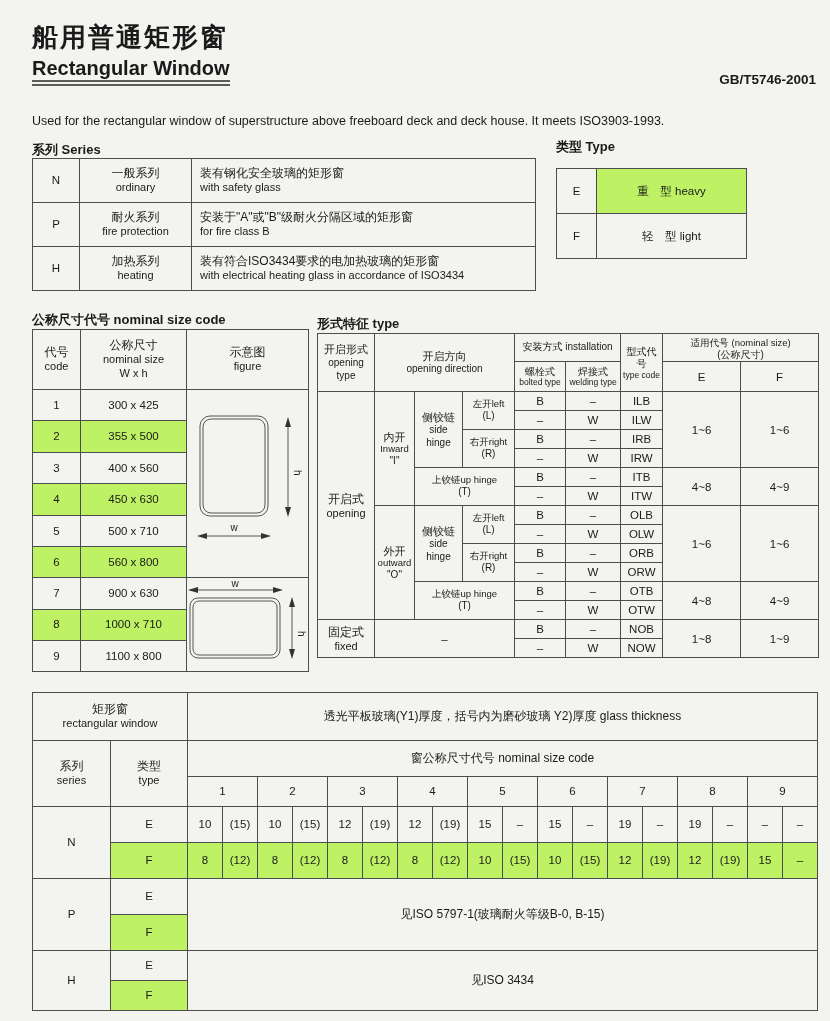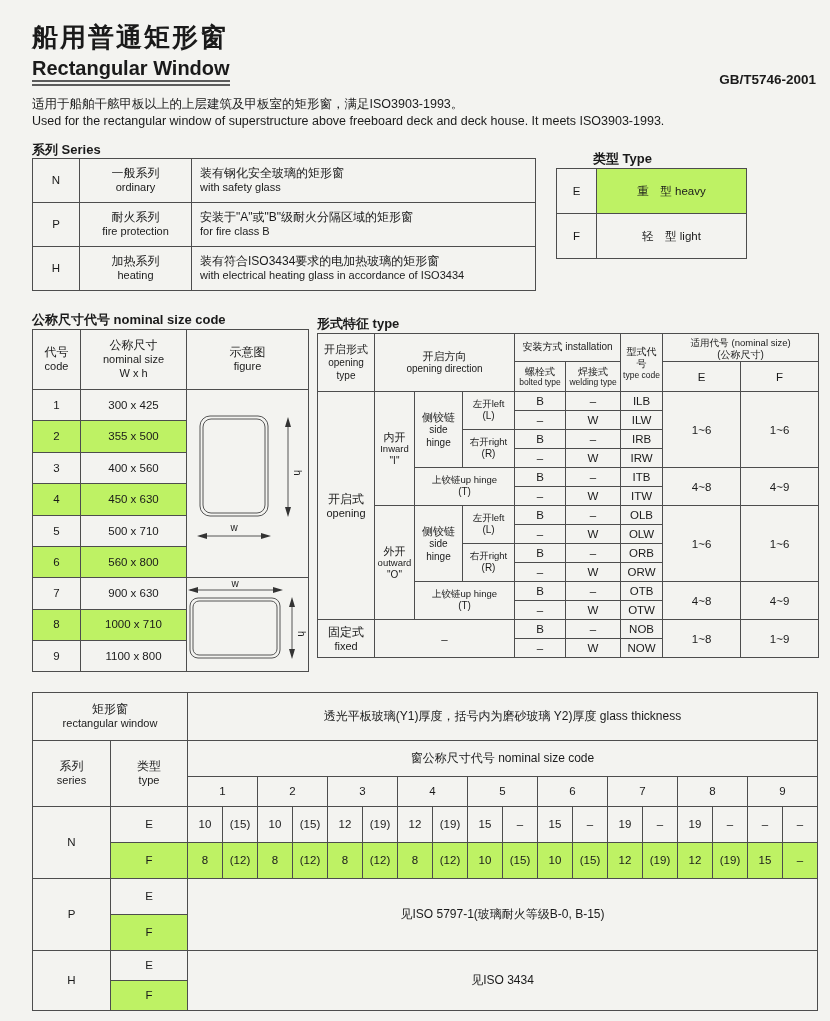--- a/index.html
+++ b/index.html
@@ -35,21 +35,20 @@
 
 <div class="page">
 
   <div class="abs" style="left:32px; top:20px;">
     <div class="title-cn">船用普通矩形窗</div>
     <div class="title-en">Rectangular Window</div>
     <div class="dbl-line"></div>
   </div>
   <div class="abs gbcode" style="right:14px; top:72px;text-align:right;">GB/T5746-2001</div>
 
-  <div class="abs intro" style="left:32px; top:96px;">适用于船舶干舷甲板以上的上层建筑及甲板室的矩形窗，满足ISO3903-1993。</div>
   <div class="abs intro" style="left:32px; top:114px;">Used for the rectangular window of superstructure above freeboard deck and deck house. It meets ISO3903-1993.</div>
 
   <div class="abs sec-label" style="left:32px; top:141px;">系列  Series</div>
   <table class="abs" style="left:32px; top:158px; width:503px;">
     <colgroup>
         <col style="width:47px">
         <col style="width:112px">
         <col style="width:344px">
       </colgroup>
     <tbody>
@@ -82,21 +81,21 @@
         <span class="en">heating</span>
       </td>
       <td class="leftal">
         <span class="cn">装有符合ISO3434要求的电加热玻璃的矩形窗</span>
         <span class="en">with electrical heating glass in accordance of ISO3434</span>
       </td>
     </tr>
   </tbody>
     </table>
 
-  <div class="abs sec-label" style="left:556px; top:150px;margin-left:37px;">类型  Type</div>
+  <div class="abs sec-label" style="left:556px; top:138px;">类型  Type</div>
   <table class="abs" style="left:556px; top:168px; width:190px;">
     <colgroup>
         <col style="width:40px">
         <col style="width:150px">
       </colgroup>
     <tbody>
         <tr style="height:45px">
       <td>E</td>
       <td class="shade">重　型  heavy</td>
     </tr>

